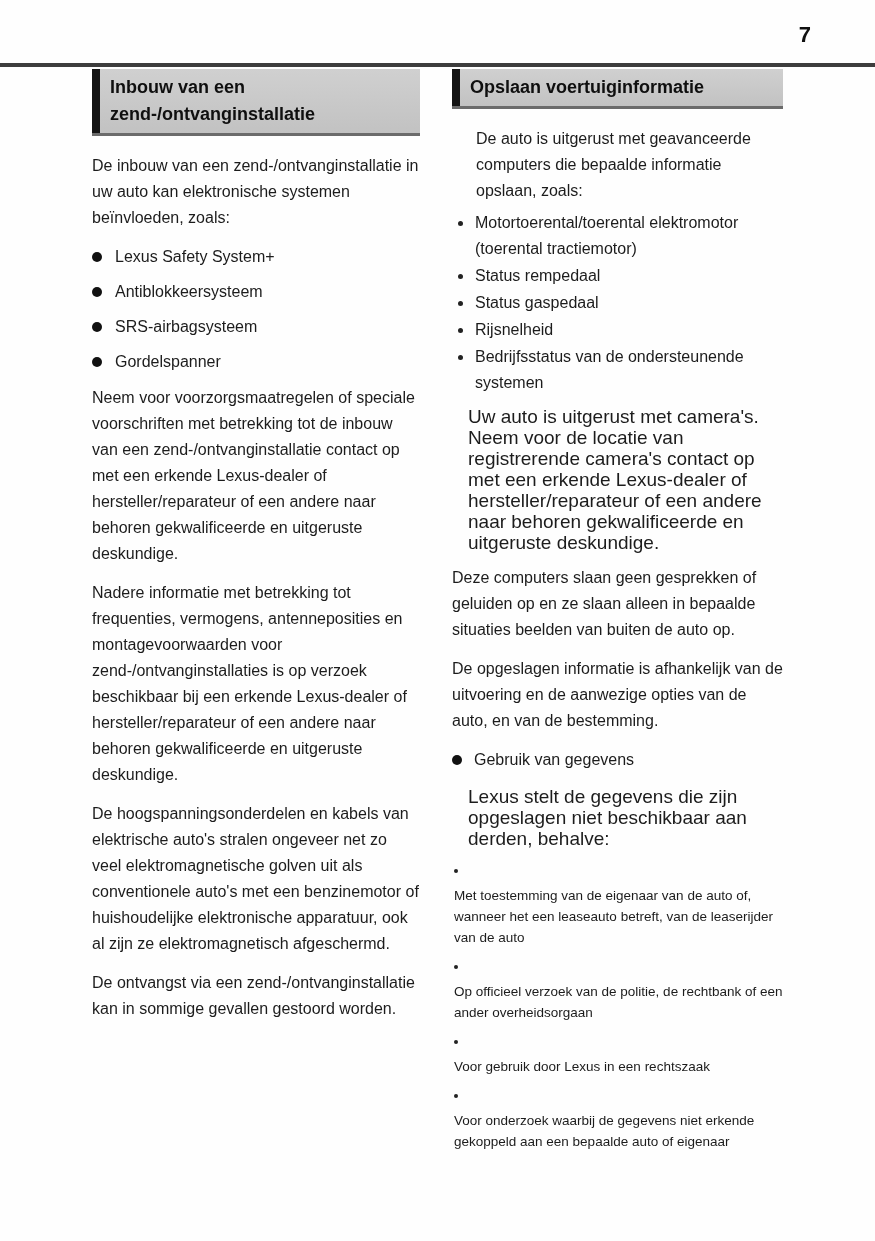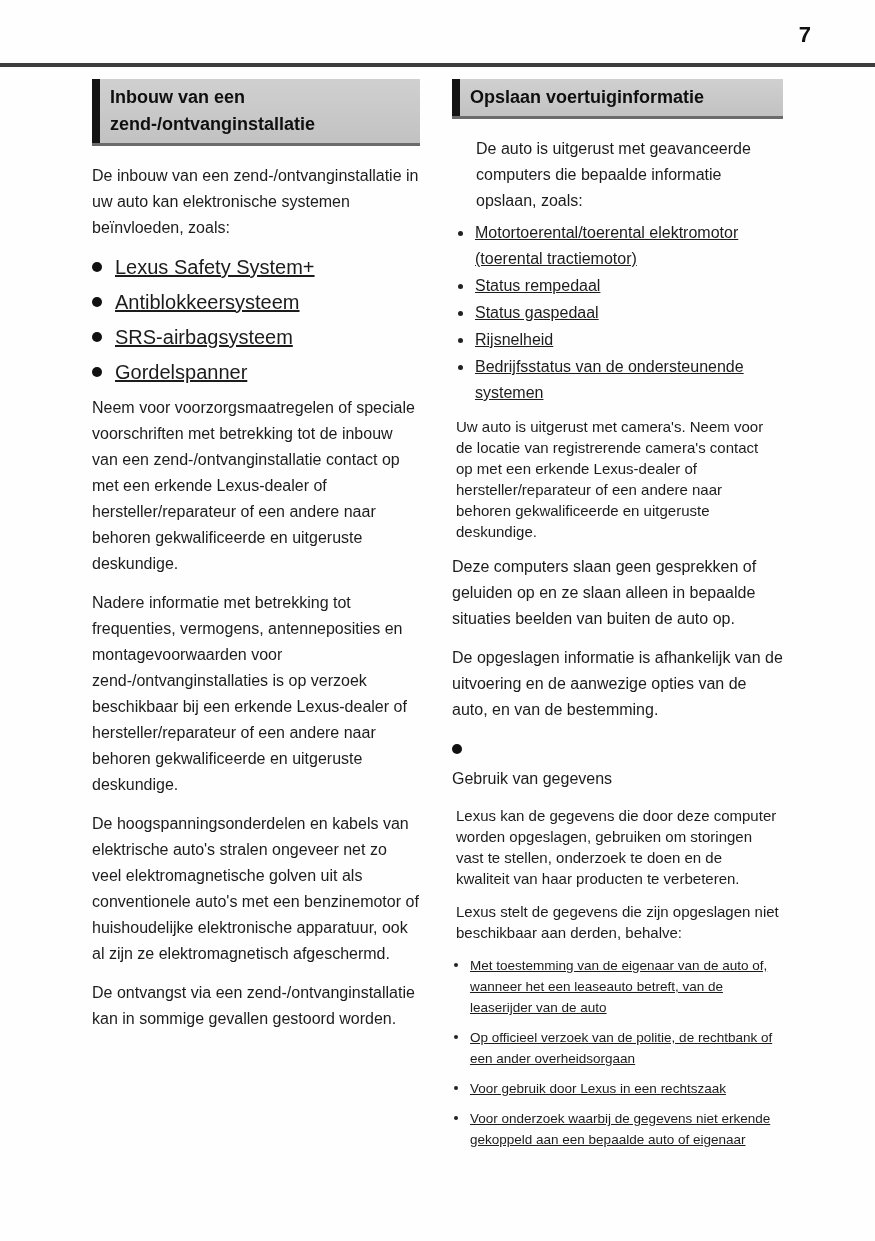--- a/index.html
+++ b/index.html
@@ -27,21 +27,21 @@
     position: absolute;
     top: 63px;
     left: 0;
     width: 875px;
     height: 4px;
     background: #3d3d3d;
   }
 
   .columns {
     position: absolute;
-    top: 79px;
+    top: 69px;
     left: 92px;
     display: flex;
     gap: 32px;
   }
   .col-left  { width: 328px; }
   .col-right { width: 331px; }
 
   .section-header {
     display: flex;
     align-items: stretch;
@@ -56,30 +56,30 @@
   }
   .section-header h2 {
     font-size: 18px;
     font-weight: 700;
     line-height: 1.5;
     padding: 5px 6px 5px 10px;
     color: #0f0f0f;
   }
 
   p.body  { font-size: 16px;   line-height: 26px; margin: 0 0 13px; }
-  p.small { font-size: 15px; line-height: 21px; margin: 0 4px 12px; }
-
-  ul { list-style: none; margin: 0; padding: 0; text-decoration: underline; }
+  p.small { font-size: 19px; line-height: 21px; margin: 0 16px 12px; }
+
+  ul { list-style: none; margin: 0; padding: 0; }
 
   .big-list { margin: 2px 0 10px; }
   .big-list li {
     display: flex;
     gap: 13px;
     margin: 0 0 9px;
-    font-size: 20px;
+    font-size: 16px;
     line-height: 26px;
   }
   .big-dot {
     width: 10px; height: 10px;
     border-radius: 50%;
     background: #111;
     flex: none;
     margin-top: 8px;
   }
 
@@ -92,30 +92,29 @@
     line-height: 26px;
     padding-left: 6px;
   }
   .small-dot {
     width: 5px; height: 5px;
     border-radius: 50%;
     background: #222;
     flex: none;
     margin-top: 11px;
   }
-  .dot-list.small li { font-size: 13.5px; line-height: 21px; margin: 0 0 9px; padding-left: 2px; }
+  .dot-list.small li { font-size: 13.5px; line-height: 21px; margin: 0 0 9px; padding-left: 2px; flex-direction: column; }
   .dot-list.small .small-dot { margin-top: 8px; width: 4px; height: 4px; }
 
   .usage-heading {
     display: flex;
     gap: 12px;
     font-size: 16px;
     line-height: 26px;
     margin: 4px 0 13px;
-    flex-direction: column;
   }
 </style>
 </head>
 <body>
 
 <div class="page">
 
   <div class="page-number">7</div>
   <div class="top-rule"></div>
 
@@ -191,21 +190,20 @@
       <p class="small">Uw auto is uitgerust met camera's. Neem voor de locatie van registrerende camera's contact op met een erkende Lexus-dealer of hersteller/reparateur of een andere naar behoren gekwalificeerde en uitgeruste deskundige.</p>
 
       <p class="body">Deze computers slaan geen gesprekken of geluiden op en ze slaan alleen in bepaalde situaties beelden van buiten de auto op.</p>
       <p class="body">De opgeslagen informatie is afhankelijk van de uitvoering en de aanwezige opties van de auto, en van de bestemming.</p>
 
       <div class="usage-heading">
         <span class="big-dot"></span>
         <span>Gebruik van gegevens</span>
       </div>
 
-      <p class="small">Lexus kan de gegevens die door deze computer worden opgeslagen, gebruiken om storingen vast te stellen, onderzoek te doen en de kwaliteit van haar producten te verbeteren.</p>
       <p class="small">Lexus stelt de gegevens die zijn opgeslagen niet beschikbaar aan derden, behalve:</p>
 
       <ul class="dot-list small">
         <li>
           <span class="small-dot"></span>
           <span>Met toestemming van de eigenaar van de auto of, wanneer het een leaseauto betreft, van de leaserijder van de auto</span>
         </li>
         <li>
           <span class="small-dot"></span>
           <span>Op officieel verzoek van de politie, de rechtbank of een ander overheidsorgaan</span>

